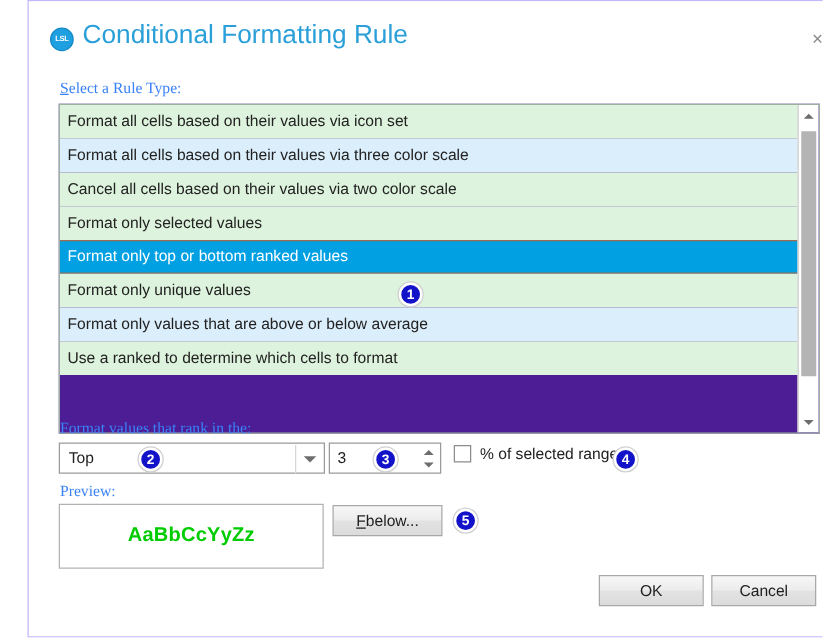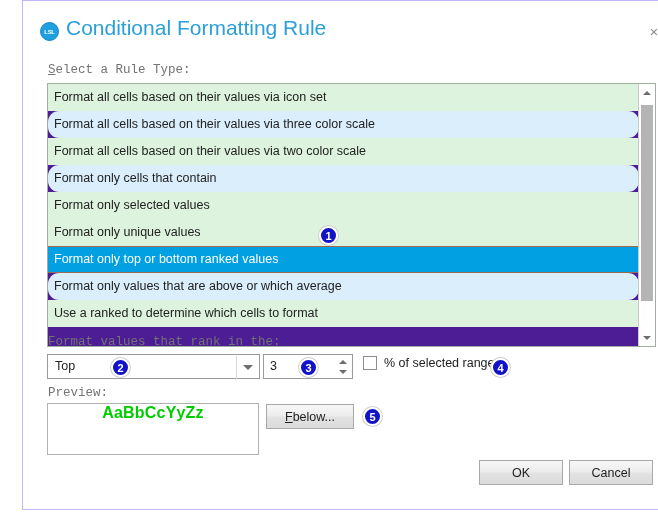--- a/index.html
+++ b/index.html
@@ -67,22 +67,22 @@
     color: #8a8a8a;
     font-size: 15px;
     cursor: pointer;
     user-select: none;
   }
 
   
   .field-label {
     position: absolute;
     font-size: 12.5px;
-    color: #737373;
-    font-family: Liberation Mono, monospace;
+    color: #3b82f6;
+    font-family: Liberation Serif, serif;
     white-space: nowrap;
   }
   .accesskey { text-decoration: underline; }
 
   #label-rule-type { left: 25px; top: 62px; }
   #label-rank      { left: 25px; top: 334px; text-align: right; }
   #label-preview   { left: 25px; top: 385px; text-align: center; }
 
   
   #rule-list {
@@ -106,21 +106,21 @@
     font-size: 12.5px;
     color: #222222;
     padding-left: 6px;
     box-sizing: border-box;
     white-space: nowrap;
     overflow: hidden;
     cursor: default;
     position: relative;
   }
   .rule-row.band-green { background: #ddf3dd; }
-  .rule-row.band-blue  { background: #dbeefb; border-radius: 11px; }
+  .rule-row.band-blue  { background: #dbeefb; }
   .rule-row.selected {
     background: #00a0e3;
     color: #ffffff;
     border-top: 1px solid #9a6b4f;
     border-bottom: 1px solid #9a6b4f;
     line-height: 25px;
   }
 
   
   #list-scrollbar {
@@ -237,20 +237,21 @@
 
   
   #preview-box {
     position: absolute;
     left: 24px; top: 402px;
     width: 212px; height: 52px;
     border: 1px solid #b2b2b2;
     background: #ffffff;
     box-sizing: border-box;
     display: flex;
+    align-items: center;
     justify-content: center;
   }
   #preview-sample {
     font-size: 16px;
     font-weight: bold;
     color: #00cc00;
     font-family: "Liberation Sans", sans-serif;
     letter-spacing: 0.2px;
   }
 
@@ -308,26 +309,25 @@
     <div id="dialog-title">Conditional Formatting Rule</div>
     <div id="close-button">×</div>
   </div>
 
   <div class="field-label" id="label-rule-type"><span class="accesskey">S</span><span>elect a Rule Type:</span></div>
 
   <div id="rule-list">
     <div id="rule-list-inner">
       <div class="rule-row band-green">Format all cells based on their values via icon set</div>
       <div class="rule-row band-blue">Format all cells based on their values via three color scale</div>
-      <div class="rule-row band-green">Format all cells based on their values via two color scale</div>
-      <div class="rule-row band-blue">Format only cells that contain</div>
+      <div class="rule-row band-green">Cancel all cells based on their values via two color scale</div>
       <div class="rule-row band-green">Format only selected values</div>
+      <div class="rule-row selected">Format only top or bottom ranked values</div>
       <div class="rule-row band-green">Format only unique values</div>
-      <div class="rule-row selected">Format only top or bottom ranked values</div>
-      <div class="rule-row band-blue">Format only values that are above or which average</div>
+      <div class="rule-row band-blue">Format only values that are above or below average</div>
       <div class="rule-row band-green">Use a ranked to determine which cells to format</div>
     </div>
 
     <div id="list-scrollbar">
       <div class="sb-arrow" id="sb-arrow-up">
           <span class="tri tri-up"></span>
         </div>
       <div id="sb-thumb"></div>
       <div class="sb-arrow" id="sb-arrow-down">
           <span class="tri tri-down"></span>

